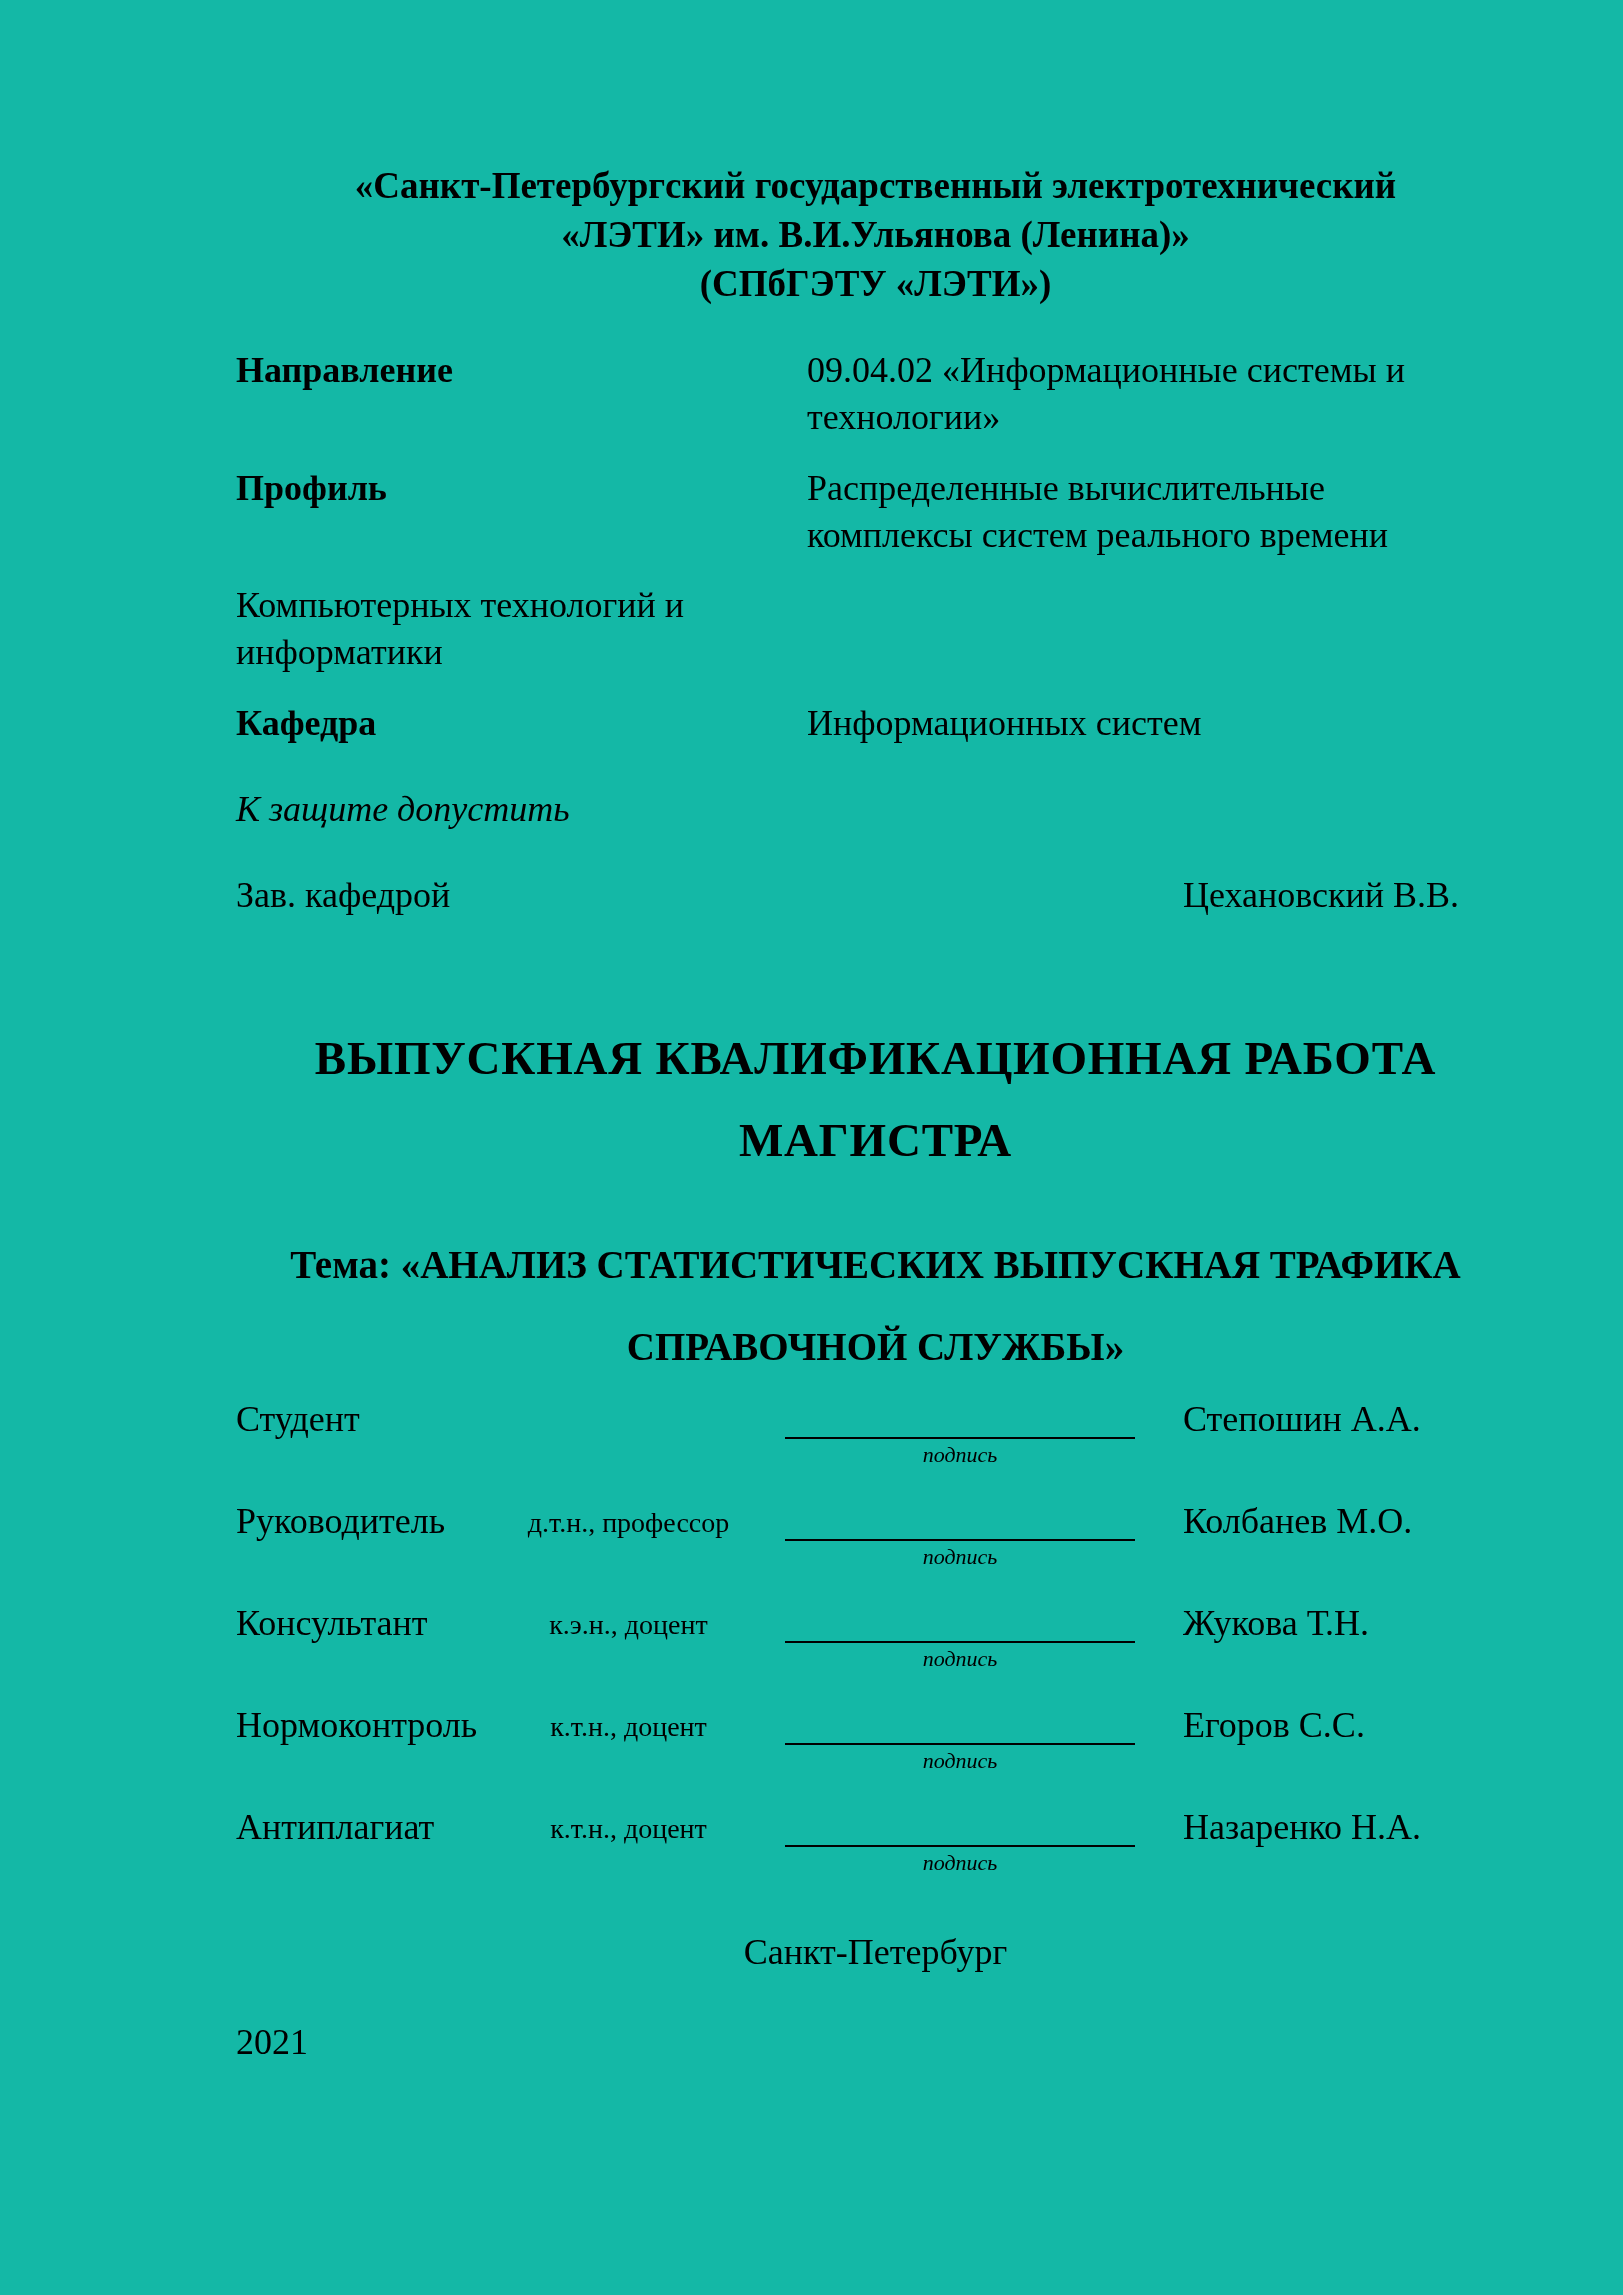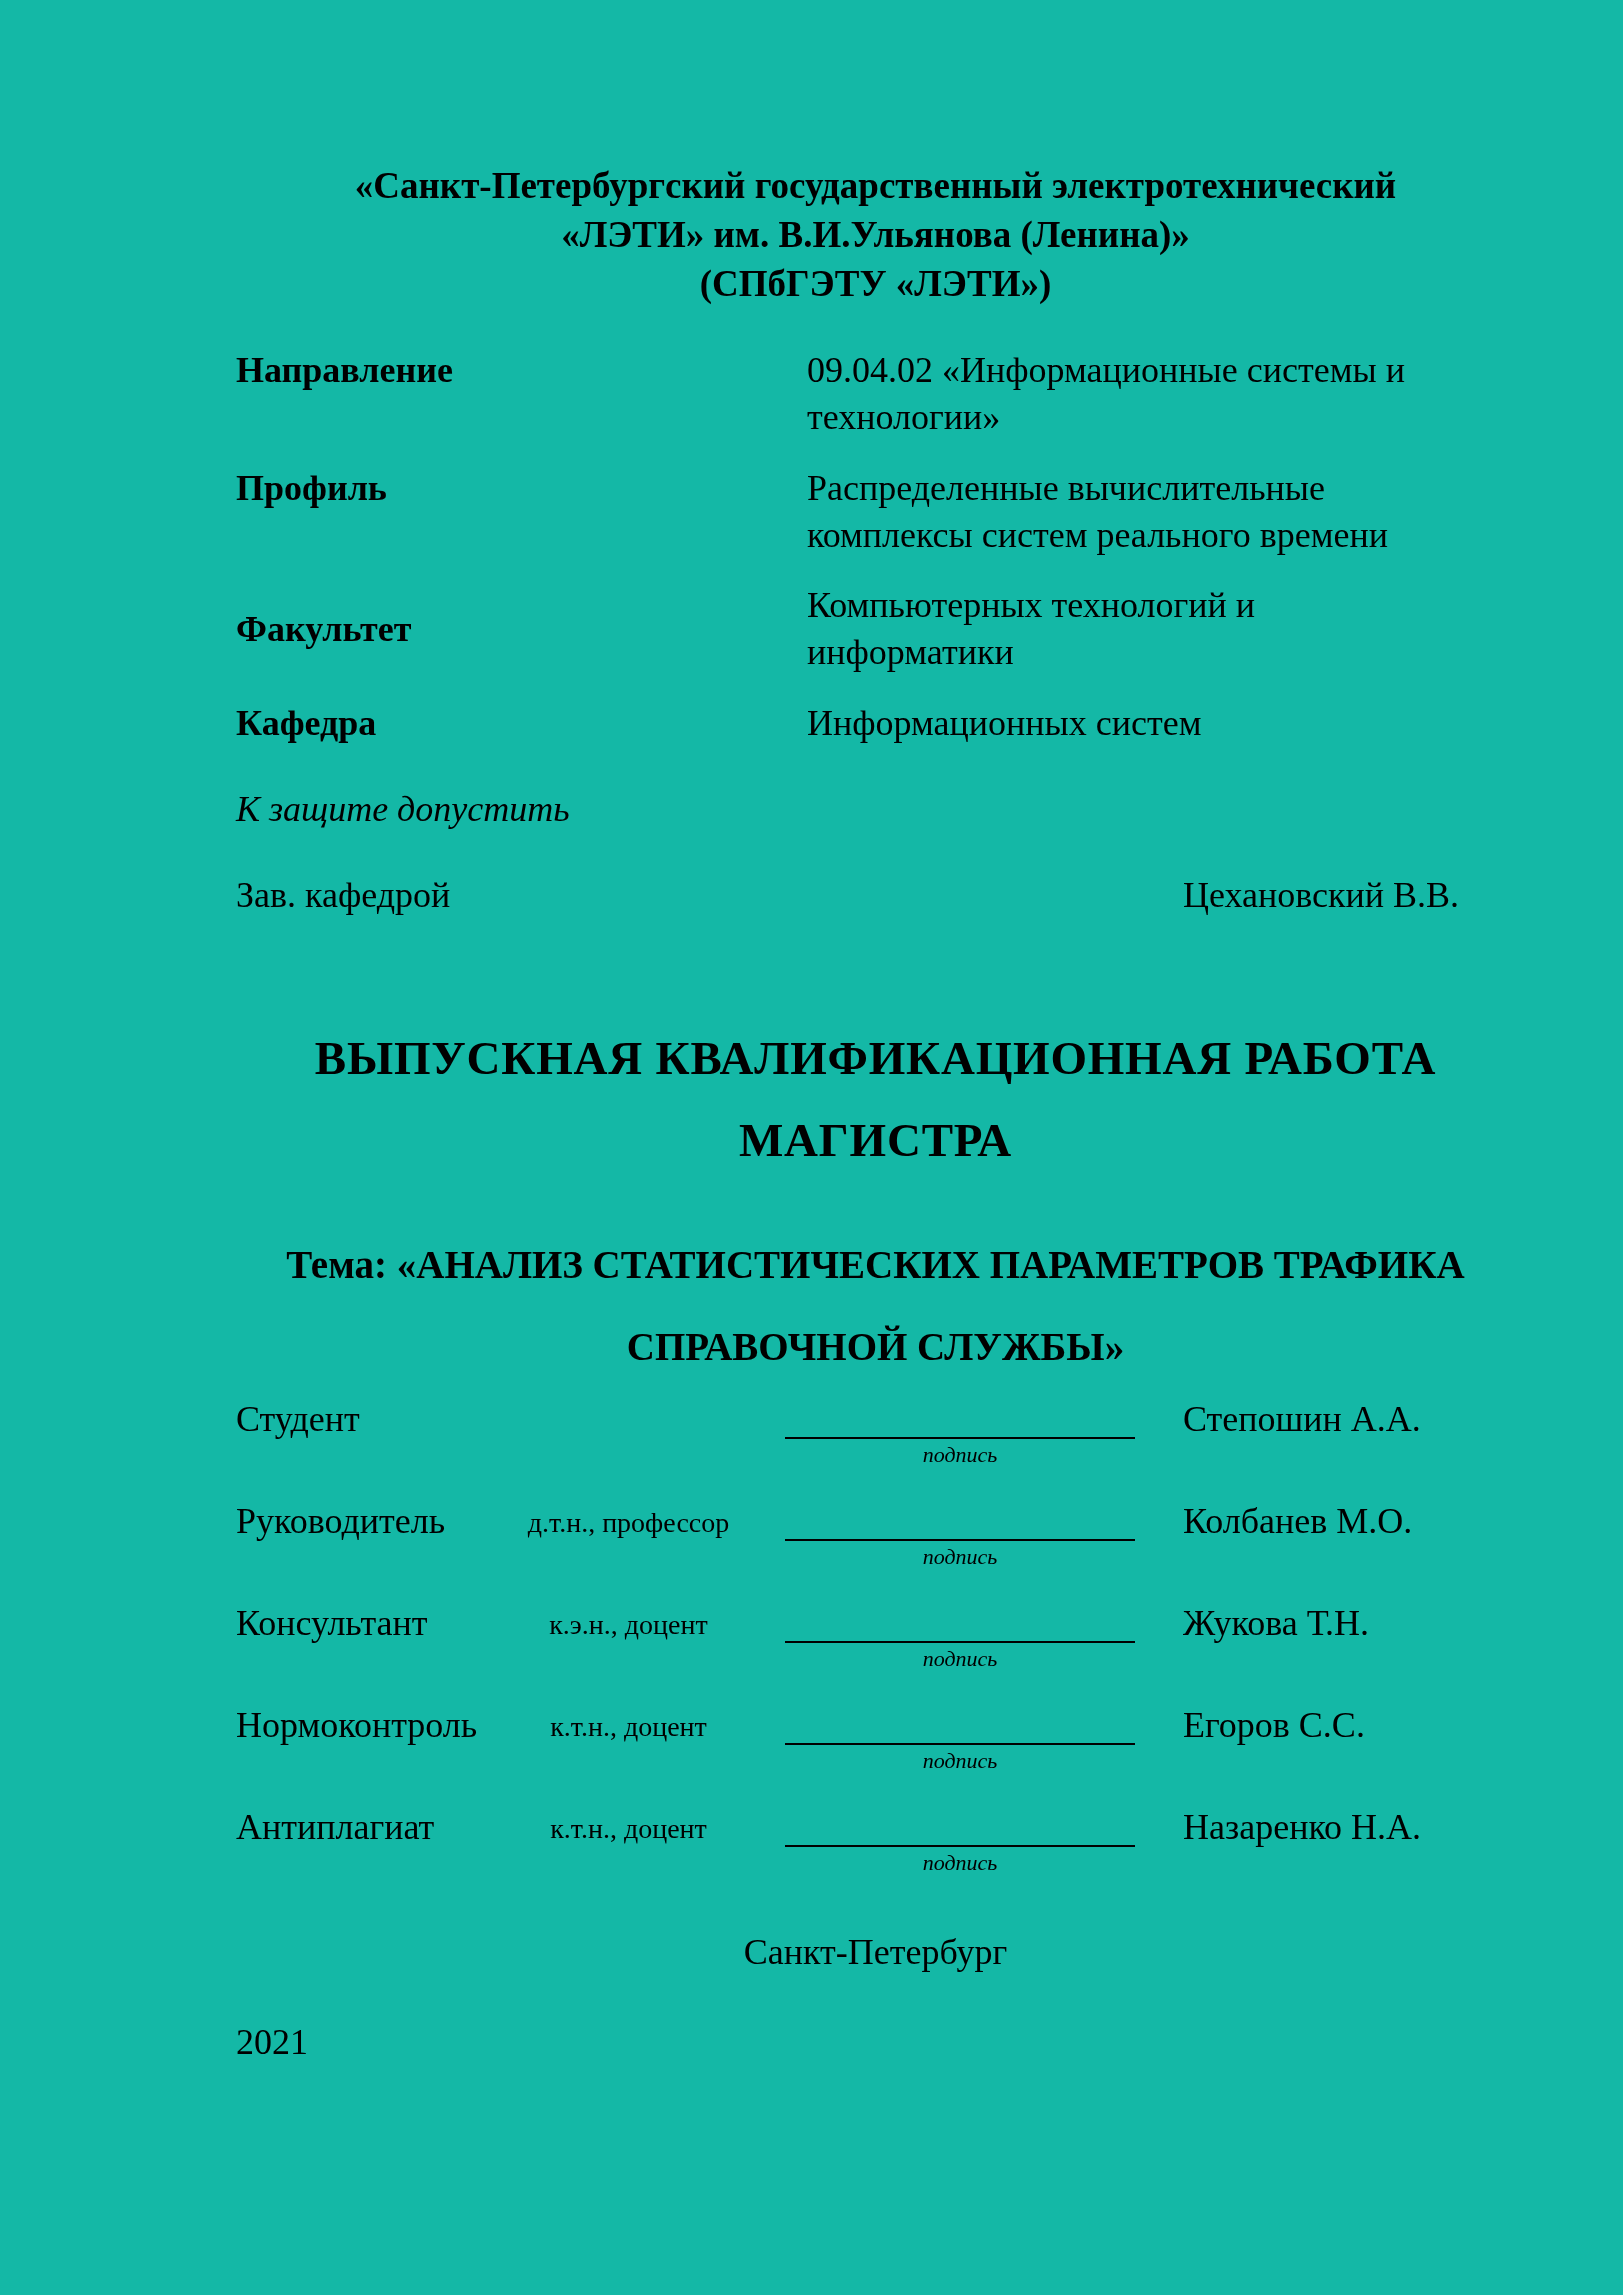--- a/index.html
+++ b/index.html
@@ -158,21 +158,20 @@
 
     <div class="info-row">
       <div class="info-label">Профиль</div>
       <div class="info-value">
         <span class="line">Распределенные вычислительные</span>
         <span class="line">комплексы систем реального времени</span>
       </div>
     </div>
 
     <div class="info-row v-center">
-      <div class="info-label">Факультет</div>
       <div class="info-value">
         <span class="line">Компьютерных технологий и</span>
         <span class="line">информатики</span>
       </div>
     </div>
 
     <div class="info-row">
       <div class="info-label">Кафедра</div>
       <div class="info-value">
         <span class="line">Информационных систем</span>
@@ -187,21 +186,21 @@
     <span class="dept-head-label">Зав. кафедрой</span>
     <span class="dept-head-name">Цехановский В.В.</span>
   </div>
 
   <div class="work-title">
     <span class="line">ВЫПУСКНАЯ КВАЛИФИКАЦИОННАЯ РАБОТА</span>
     <span class="line">МАГИСТРА</span>
   </div>
 
   <div class="work-theme">
-    <span class="line">Тема: «АНАЛИЗ СТАТИСТИЧЕСКИХ ПАРАМЕТРОВ ТРАФИКА</span>
+    <span class="line">Тема: «АНАЛИЗ СТАТИСТИЧЕСКИХ ВЫПУСКНАЯ ТРАФИКА</span>
     <span class="line">СПРАВОЧНОЙ СЛУЖБЫ»</span>
   </div>
 
   <div class="sig-block">
 
     <div class="sig-row">
       <span class="sig-role">Студент</span>
       <span class="sig-degree"></span>
       <span class="sig-field" style="display: block;">
         <span class="sig-line" style="display: block;"></span>

